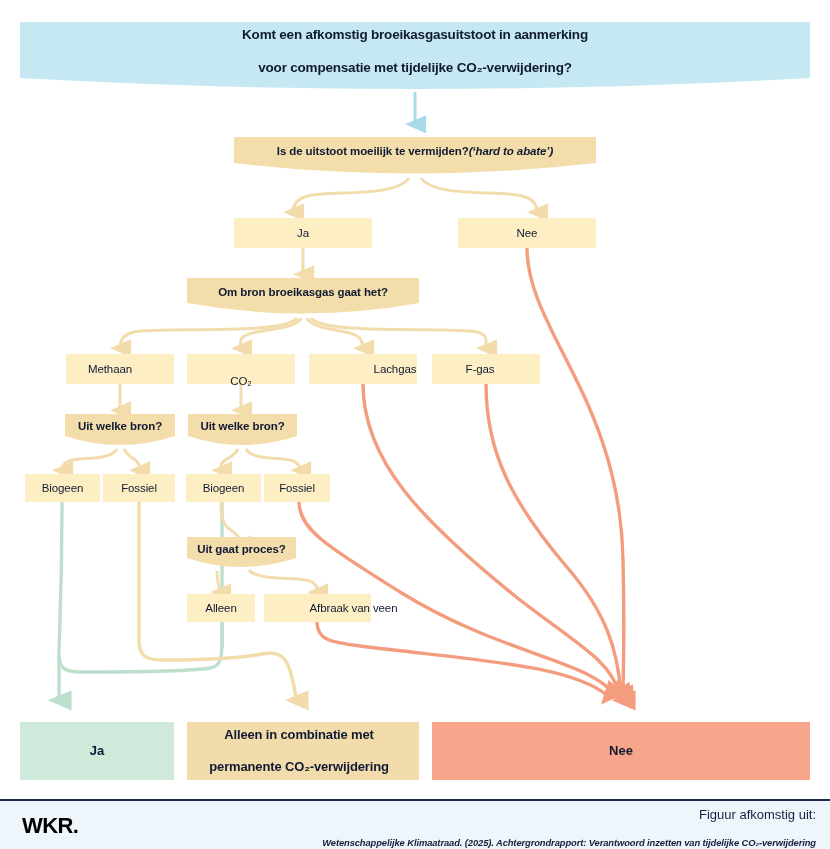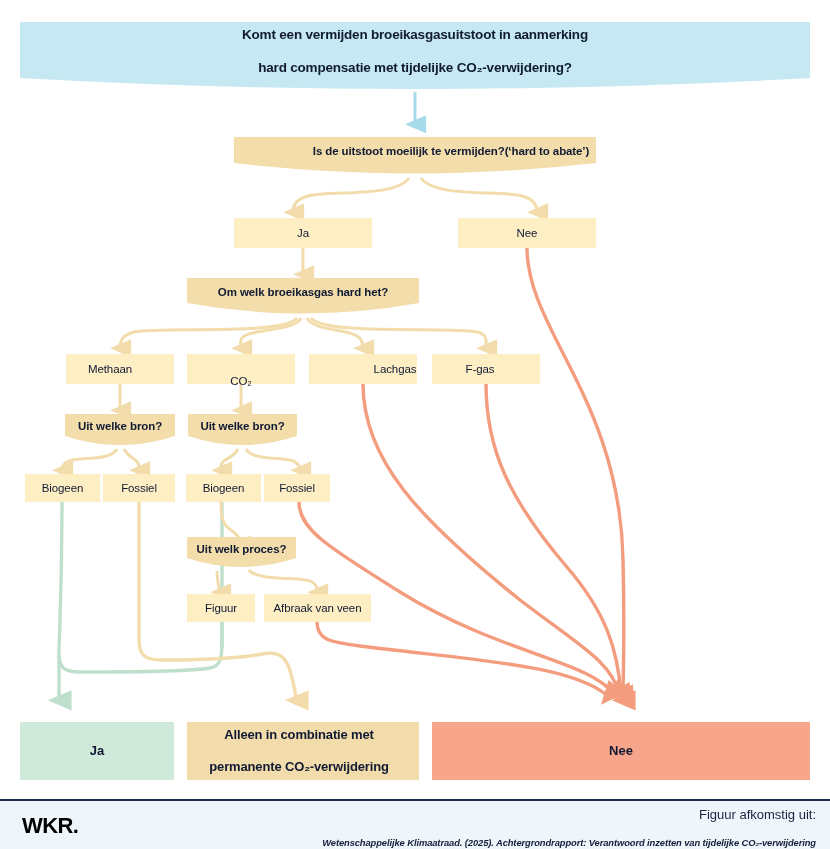--- a/index.html
+++ b/index.html
@@ -20,21 +20,21 @@
     text-align:center;
     line-height:1.22;
     pointer-events:none;
     white-space:pre-line;
   }
   .t-banner{font-size:13.5px;font-weight:bold;letter-spacing:-0.2px;}
   .t-decision{font-size:11.5px;font-weight:bold;letter-spacing:-0.1px;}
   .t-option{font-size:11.5px;font-weight:normal;letter-spacing:-0.1px;}
   .t-outcome{font-size:13px;font-weight:bold;letter-spacing:-0.15px;}
   .t-outcome-plain{font-size:13px;font-weight:bold;}
-  .ital{}
+  .ital{font-style:italic;}
 
   
   #footer{
     position:absolute;left:0;top:799px;width:830px;height:50px;
     background:#eef5fb;
     border-top:2px solid #1b2a4e;
   }
   #wkr{
     position:absolute;left:22px;top:12px;
     font-size:22px;font-weight:bold;letter-spacing:-0.6px;color:#000000;
@@ -143,51 +143,51 @@
 
     <path d="M317,622 C317,640 330,642 360,646 C470,660 570,664 608,696" stroke="#f49c7e" stroke-width="3.4" fill="none" marker-end="url(#arrS)"></path>
 
     <rect x="20" y="722" width="154" height="58" fill="#cfe9da"></rect>
     <rect x="187" y="722" width="232" height="58" fill="#f3dcab"></rect>
     <rect x="432" y="722" width="378" height="58" fill="#f7a68b"></rect>
   </svg>
 
   <div class="lbl t-banner" style="left:20px;top:30px;width:790px;height:44px;">
     <div>
-      <div>Komt een vermijden broeikasgasuitstoot in aanmerking</div>
-      <div>hard compensatie met tijdelijke CO₂-verwijdering?</div>
+      <div>Komt een afkomstig broeikasgasuitstoot in aanmerking</div>
+      <div>voor compensatie met tijdelijke CO₂-verwijdering?</div>
     </div>
   </div>
 
-  <div class="lbl t-decision" style="left:234px;top:139px;width:362px;height:24px;padding-left:36px;">
+  <div class="lbl t-decision" style="left:234px;top:139px;width:362px;height:24px;">
     <span>Is de uitstoot moeilijk te vermijden?</span><span class="ital"> (‘hard to abate’)</span>
   </div>
 
   <div class="lbl t-option" style="left:234px;top:218px;width:138px;height:30px;">Ja</div>
   <div class="lbl t-option" style="left:458px;top:218px;width:138px;height:30px;">Nee</div>
 
-  <div class="lbl t-decision" style="left:187px;top:280px;width:232px;height:24px;">Om welk broeikasgas hard het?</div>
+  <div class="lbl t-decision" style="left:187px;top:280px;width:232px;height:24px;">Om bron broeikasgas gaat het?</div>
 
   <div class="lbl t-option" style="left:66px;top:354px;width:88px;height:30px;">Methaan</div>
   <div class="lbl t-option" style="left:187px;top:354px;width:108px;height:30px;margin-top:12px;">CO₂</div>
   <div class="lbl t-option" style="left:309px;top:354px;width:108px;height:30px;margin-left:32px;">Lachgas</div>
   <div class="lbl t-option" style="left:432px;top:354px;width:96px;height:30px;">F-gas</div>
 
   <div class="lbl t-decision" style="left:65px;top:415px;width:110px;height:22px;">Uit welke bron?</div>
   <div class="lbl t-decision" style="left:188px;top:415px;width:109px;height:22px;">Uit welke bron?</div>
 
   <div class="lbl t-option" style="left:25px;top:474px;width:75px;height:28px;">Biogeen</div>
   <div class="lbl t-option" style="left:103px;top:474px;width:72px;height:28px;">Fossiel</div>
   <div class="lbl t-option" style="left:186px;top:474px;width:75px;height:28px;">Biogeen</div>
   <div class="lbl t-option" style="left:264px;top:474px;width:66px;height:28px;">Fossiel</div>
 
-  <div class="lbl t-decision" style="left:187px;top:538px;width:109px;height:22px;">Uit welk proces?</div>
-
-  <div class="lbl t-option" style="left:187px;top:594px;width:68px;height:28px;">Figuur</div>
-  <div class="lbl t-option" style="left:264px;top:594px;width:107px;height:28px;">Afbraak van veen</div>
+  <div class="lbl t-decision" style="left:187px;top:538px;width:109px;height:22px;">Uit gaat proces?</div>
+
+  <div class="lbl t-option" style="left:187px;top:594px;width:68px;height:28px;">Alleen</div>
+  <div class="lbl t-option" style="left:264px;top:594px;width:107px;height:28px;padding-left:36px;">Afbraak van veen</div>
 
   <div class="lbl t-outcome-plain" style="left:20px;top:722px;width:154px;height:58px;">Ja</div>
 
   <div class="lbl t-outcome" style="left:187px;top:722px;width:224px;height:58px;">
     <div>
       <div>Alleen in combinatie met</div>
       <div>permanente CO₂-verwijdering</div>
     </div>
   </div>
 

